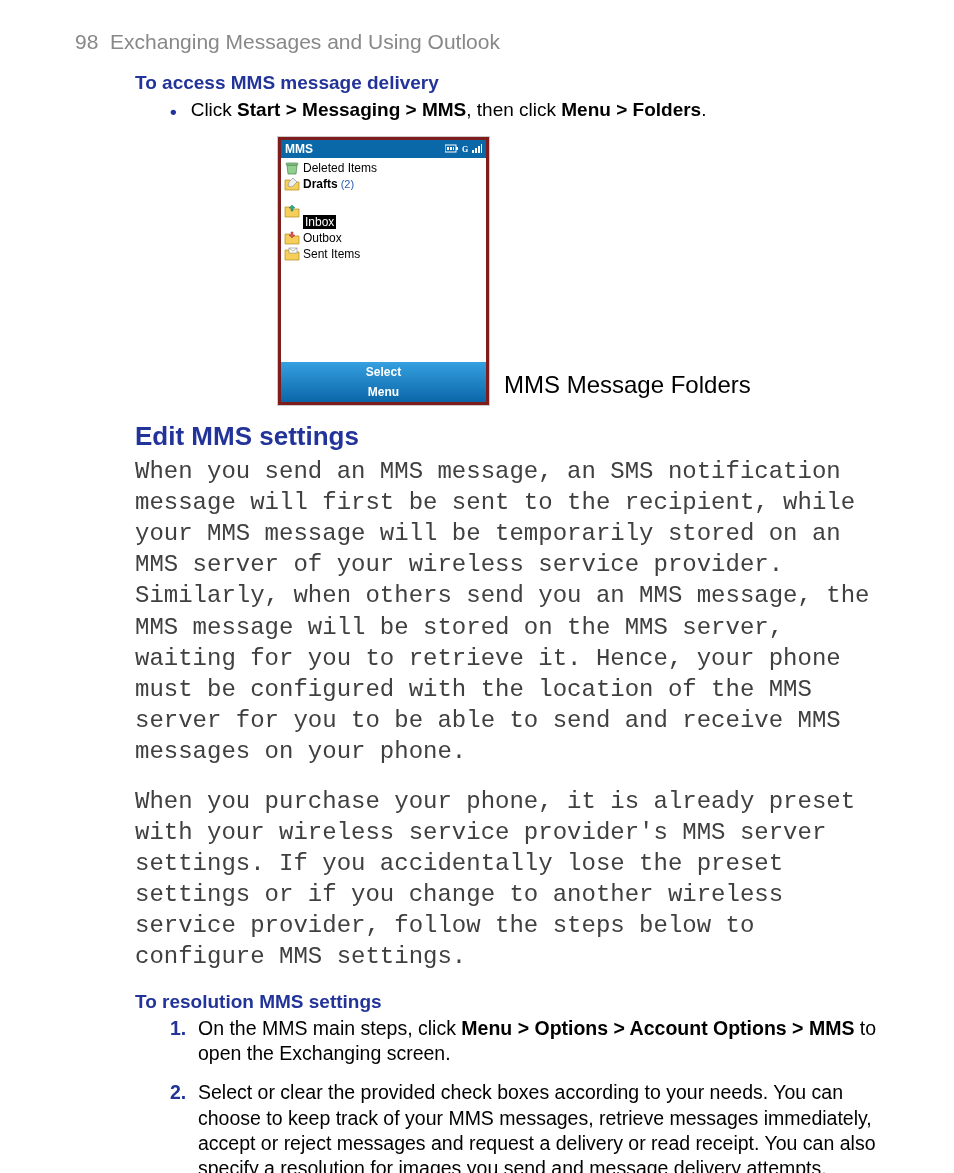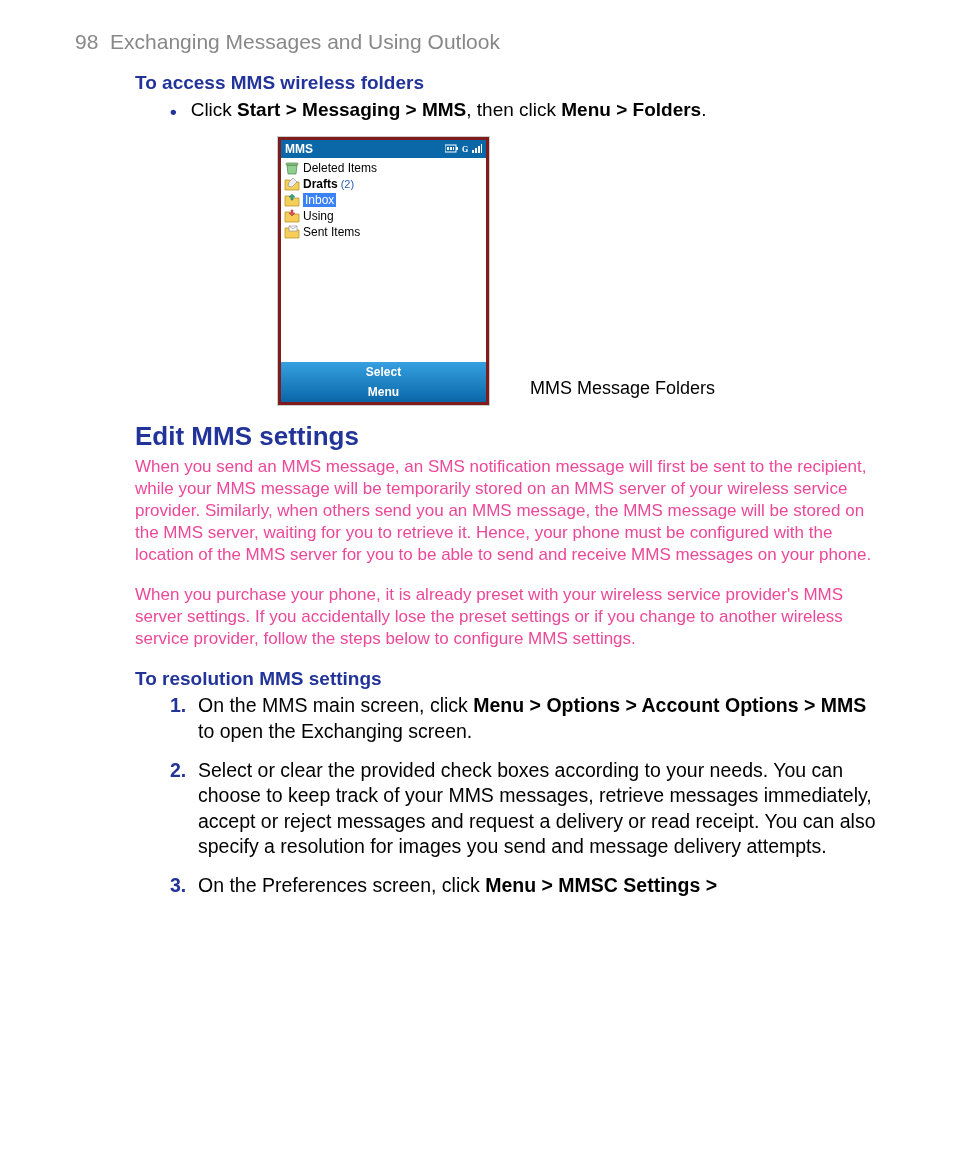--- a/index.html
+++ b/index.html
@@ -86,60 +86,62 @@
     align-items: center;
     gap: 3px;
     padding: 1px 0;
   }
   .folder-item .count {
     color: #2a5db0;
     font-size: 11px;
   }
   .folder-item .label.bold { font-weight: bold; }
   .folder-item .label.selected {
-    background: #3b82f6;
+    background: #000000;
     color: #ffffff;
     padding: 0 2px;
+    margin-top: 22px;
   }
   .phone-softkeys {
     background: linear-gradient(#36a0e0, #0a67a8);
     color: #ffffff;
     display: flex;
     font-family: Tahoma, Arial, sans-serif;
     font-size: 12px;
     font-weight: bold;
     flex-direction: column;
   }
   .softkey {
     flex: 1;
     text-align: center;
     padding: 3px 0;
   }
   .softkey-divider {
     width: 1px;
     background: #6bb8e8;
   }
   .figure-caption {
-    margin-left: 41px;
+    margin-left: 15px;
     margin-bottom: 6px;
-    font-size: 18px;
+    font-size: 24px;
     color: #000000;
   }
 
   .section-heading {
     color: #223399;
     font-weight: bold;
     font-size: 26px;
     margin: 16px 0 4px 60px;
   }
   .body-para {
     margin: 0 0 18px 60px;
-    font-size: 17px;
-    color: #ec4899;
+    font-size: 24px;
+    color: #404040;
     line-height: 1.3;
+    font-family: Liberation Mono, monospace;
   }
 
   .ordered {
     margin-left: 95px;
   }
   .ord-row {
     display: flex;
     font-size: 19.5px;
     color: #000000;
     line-height: 1.3;
@@ -158,21 +160,21 @@
 </style>
 </head>
 <body>
 
 <div class="page">
 
   <div class="page-header">
     <span class="page-number">98</span>&nbsp;&nbsp;<span>Exchanging Messages and Using Outlook</span>
   </div>
 
-  <div class="sub-heading">To access MMS wireless folders</div>
+  <div class="sub-heading">To access MMS message delivery</div>
 
   <div class="bullet-row">
     <span class="bullet-dot">•</span>
     <span class="bullet-text">
       <span>Click </span><b>Start &gt; Messaging &gt; MMS</b><span>, then click </span><b>Menu &gt; Folders</b><span>.</span>
     </span>
   </div>
 
   <div class="figure-wrap">
     <div class="phone">
@@ -218,21 +220,21 @@
               <path d="M1 3h5l1 2h8v8H1z" fill="#f6cf5a" stroke="#b38b1a" stroke-width="0.7"></path>
               <path d="M8 1l3 3h-2v3H7V4H5z" fill="#3a8" stroke="#276" stroke-width="0.5"></path>
             </svg>
           <span class="label selected">Inbox</span>
         </div>
         <div class="folder-item">
           <svg class="ficon" viewBox="0 0 16 14">
               <path d="M1 3h5l1 2h8v8H1z" fill="#f6cf5a" stroke="#b38b1a" stroke-width="0.7"></path>
               <path d="M8 7l3-3h-2V1H7v3H5z" fill="#d55" stroke="#a33" stroke-width="0.5"></path>
             </svg>
-          <span class="label">Using</span>
+          <span class="label">Outbox</span>
         </div>
         <div class="folder-item">
           <svg class="ficon" viewBox="0 0 16 14">
               <path d="M1 3h5l1 2h8v8H1z" fill="#f6cf5a" stroke="#b38b1a" stroke-width="0.7"></path>
               <rect x="5" y="1" width="8" height="5" fill="#fff" stroke="#888" stroke-width="0.6"></rect>
               <path d="M5 1l4 3 4-3" fill="none" stroke="#888" stroke-width="0.6"></path>
             </svg>
           <span class="label">Sent Items</span>
         </div>
       </div>
@@ -248,21 +250,21 @@
   <div class="section-heading">Edit MMS settings</div>
   <p class="body-para">When you send an MMS message, an SMS notification message will first be sent to the recipient, while your MMS message will be temporarily stored on an MMS server of your wireless service provider. Similarly, when others send you an MMS message, the MMS message will be stored on the MMS server, waiting for you to retrieve it. Hence, your phone must be configured with the location of the MMS server for you to be able to send and receive MMS messages on your phone.</p>
   <p class="body-para">When you purchase your phone, it is already preset with your wireless service provider's MMS server settings. If you accidentally lose the preset settings or if you change to another wireless service provider, follow the steps below to configure MMS settings.</p>
 
   <div class="sub-heading">To resolution MMS settings</div>
 
   <div class="ordered">
     <div class="ord-row">
       <span class="ord-num">1.</span>
       <span class="ord-text">
-        <span>On the MMS main screen, click </span><b>Menu &gt; Options &gt; Account Options &gt; MMS</b><span> to open the Exchanging screen.</span>
+        <span>On the MMS main steps, click </span><b>Menu &gt; Options &gt; Account Options &gt; MMS</b><span> to open the Exchanging screen.</span>
       </span>
     </div>
     <div class="ord-row">
       <span class="ord-num">2.</span>
       <span class="ord-text">Select or clear the provided check boxes according to your needs. You can choose to keep track of your MMS messages, retrieve messages immediately, accept or reject messages and request a delivery or read receipt. You can also specify a resolution for images you send and message delivery attempts.</span>
     </div>
     <div class="ord-row">
       <span class="ord-num">3.</span>
       <span class="ord-text">
         <span>On the Preferences screen, click </span><b>Menu &gt; MMSC Settings &gt;</b>

